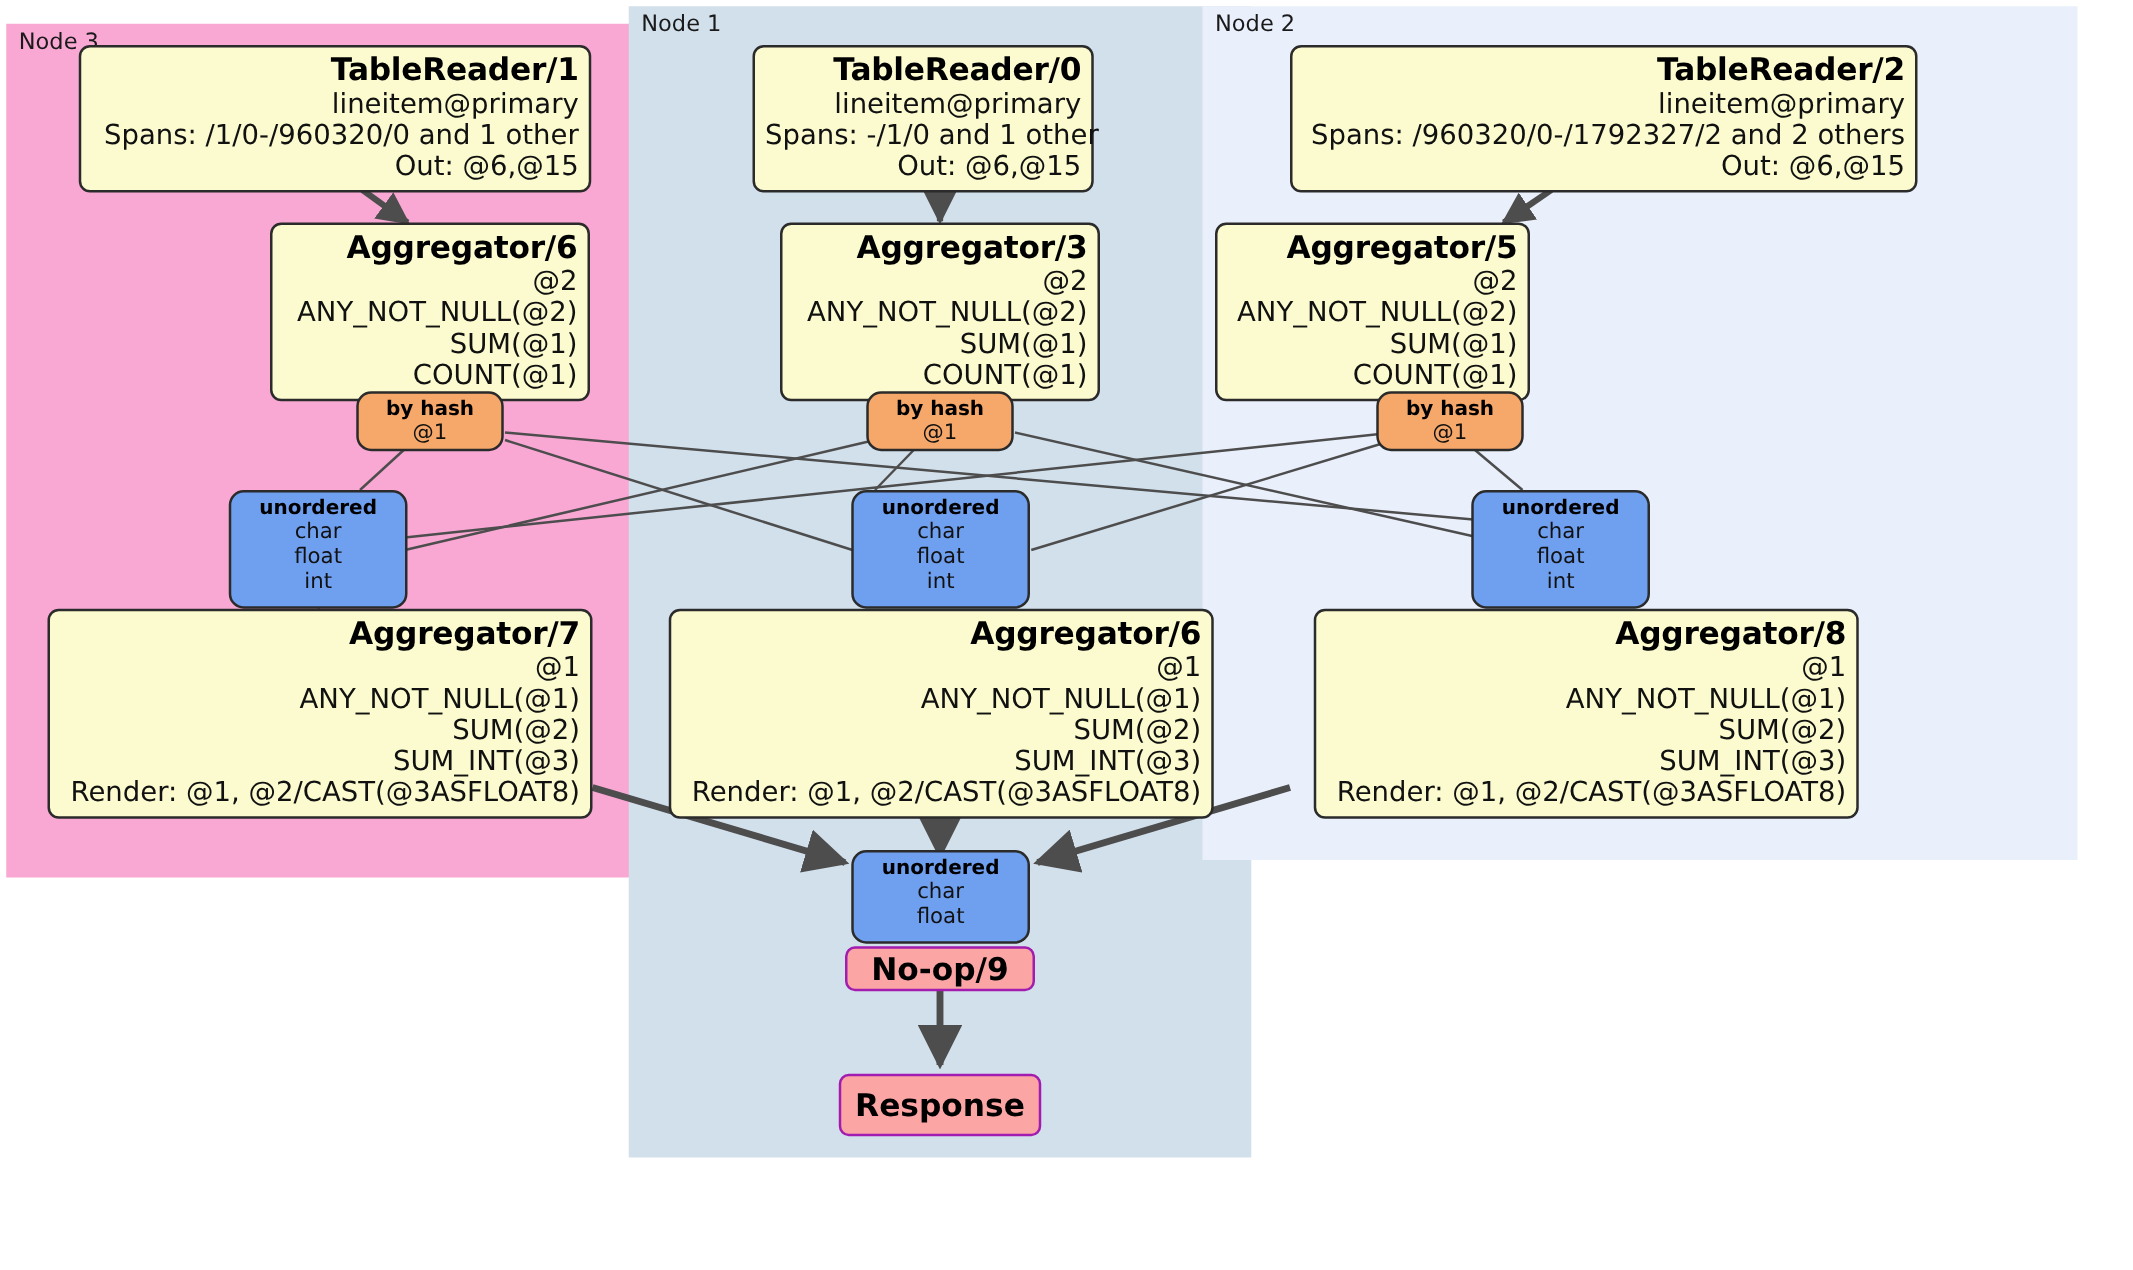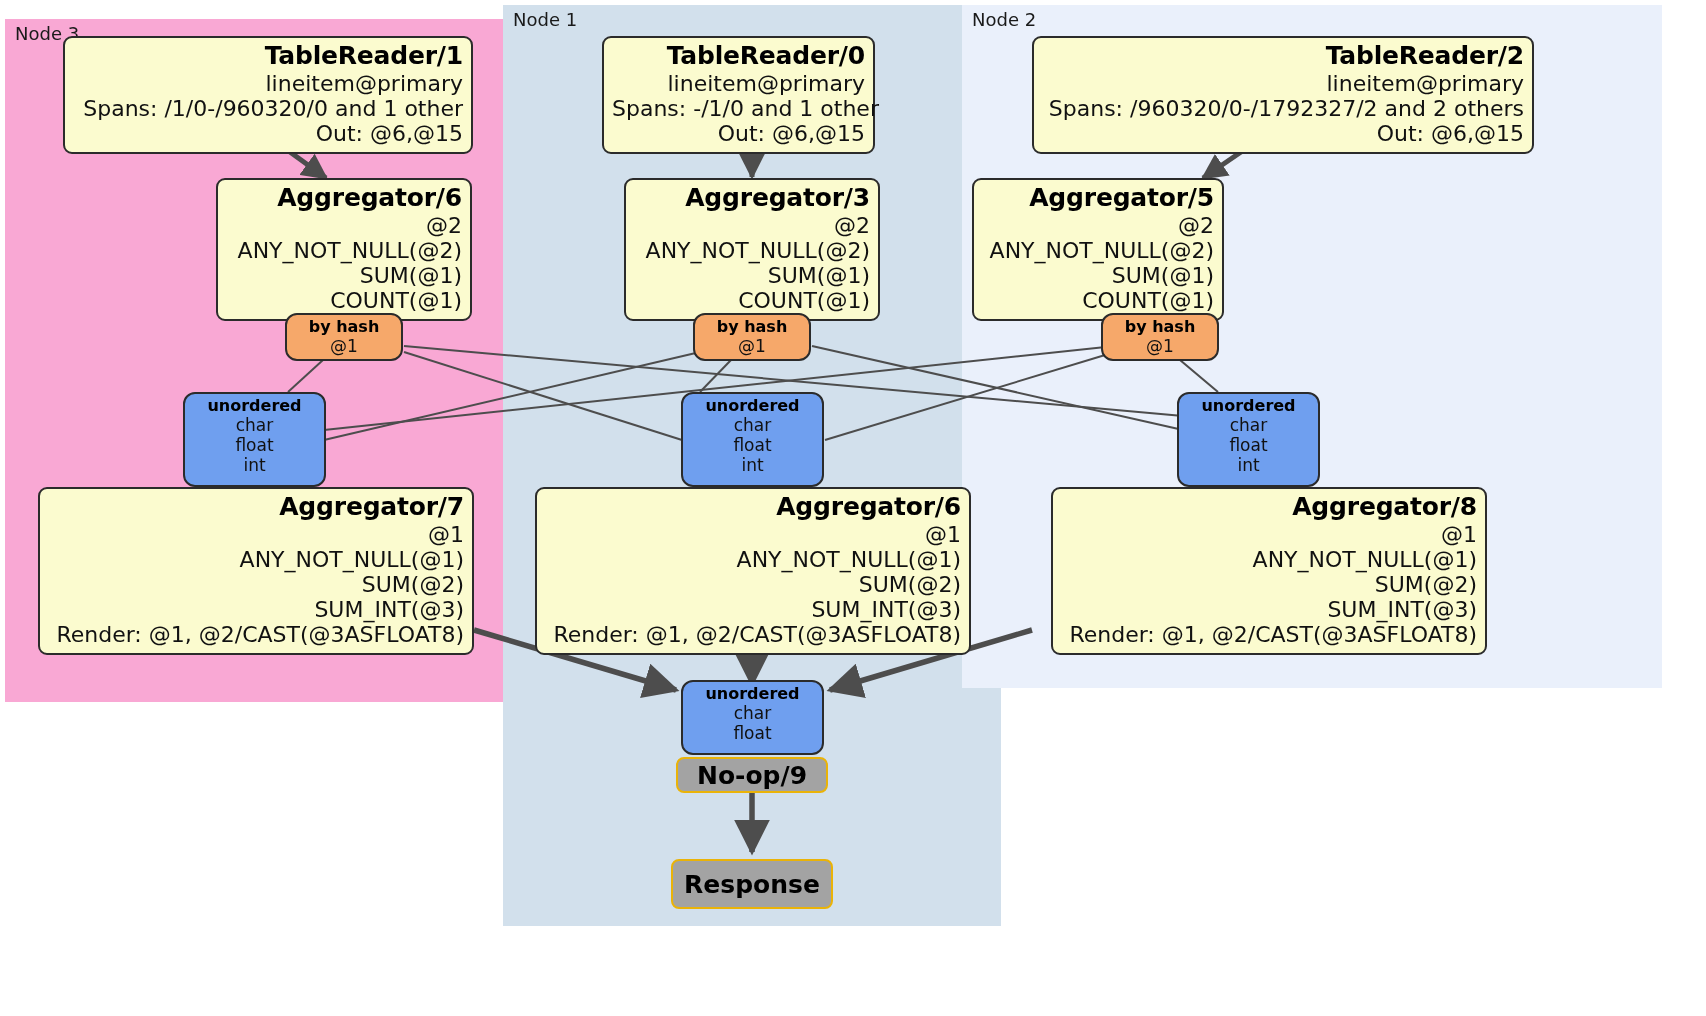--- a/index.html
+++ b/index.html
@@ -17,21 +17,21 @@
   .proc .title{font-weight:bold;font-size:25px;line-height:1.14;color:#000;letter-spacing:-0.2px;}
   .proc .line{font-size:22px;line-height:1.14;color:#111;white-space:nowrap;}
 
   .router{position:absolute;box-sizing:border-box;border:2px solid #2b2b2b;border-radius:12px;
     text-align:center;padding:3px 6px;}
   .router.hash{background:#f6a86a;}
   .router.unord{background:#6f9fef;}
   .router .rtitle{font-weight:bold;font-size:16px;line-height:1.15;color:#000;}
   .router .rline{font-size:17px;line-height:1.18;color:#111;}
 
-  .small-proc{position:absolute;box-sizing:border-box;background:#a3a3a3;border:2px solid #eab308;
+  .small-proc{position:absolute;box-sizing:border-box;background:#fca5a5;border:2px solid #a21caf;
     border-radius:8px;text-align:center;display:flex;align-items:center;justify-content:center;}
   .small-proc span{font-weight:bold;font-size:25px;color:#000;}
 </style>
 </head>
 <body>
 
 <div id="stage">
 
   <div class="node-panel" style="left:5px;top:19px;width:572px;height:683px;background:#f9a8d4;">
     <div class="panel-label">Node 3</div>

